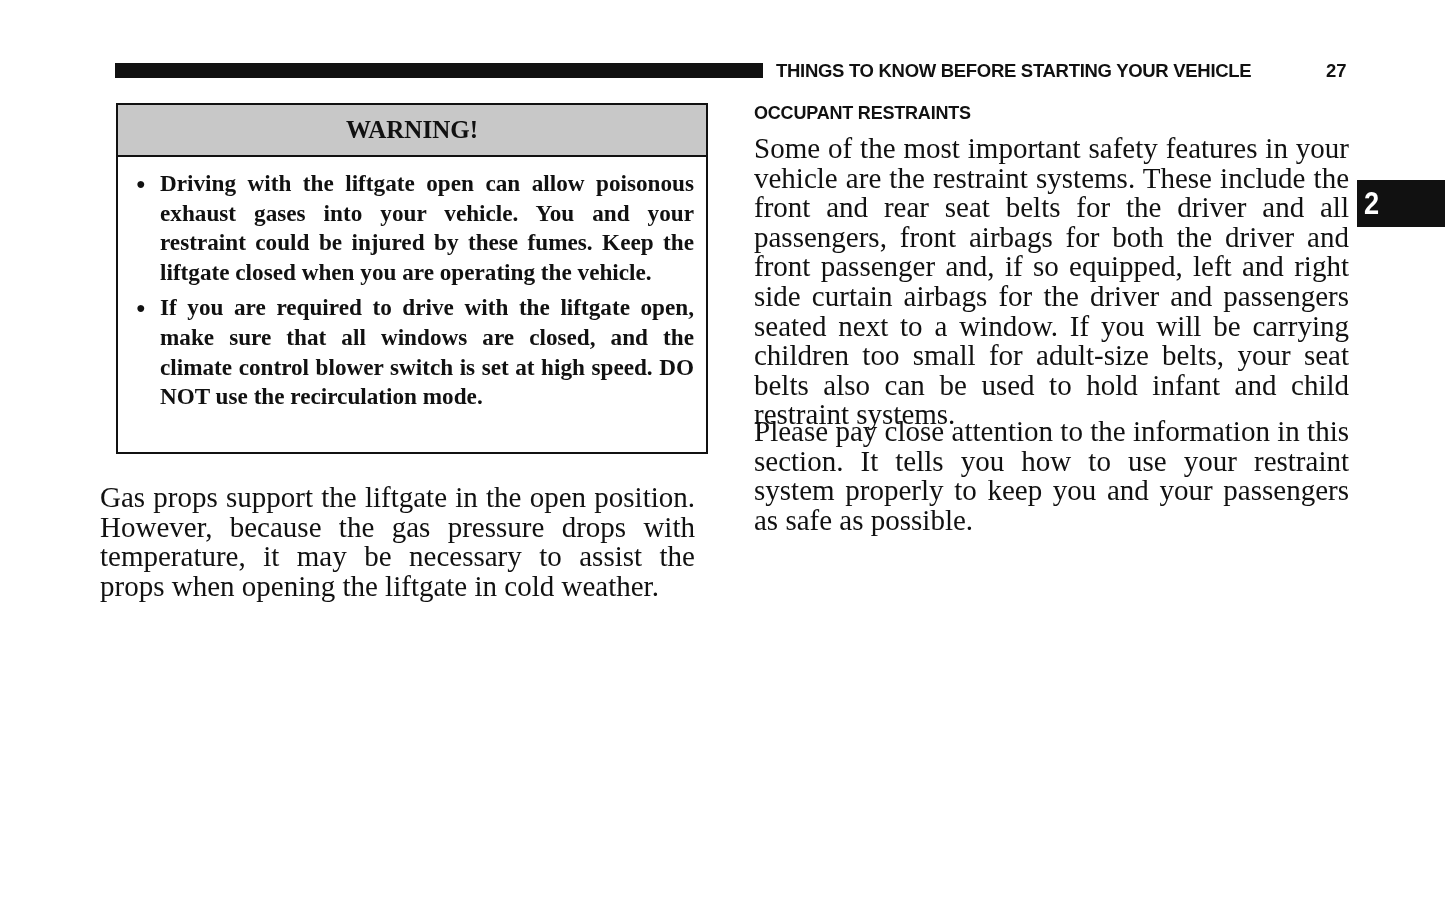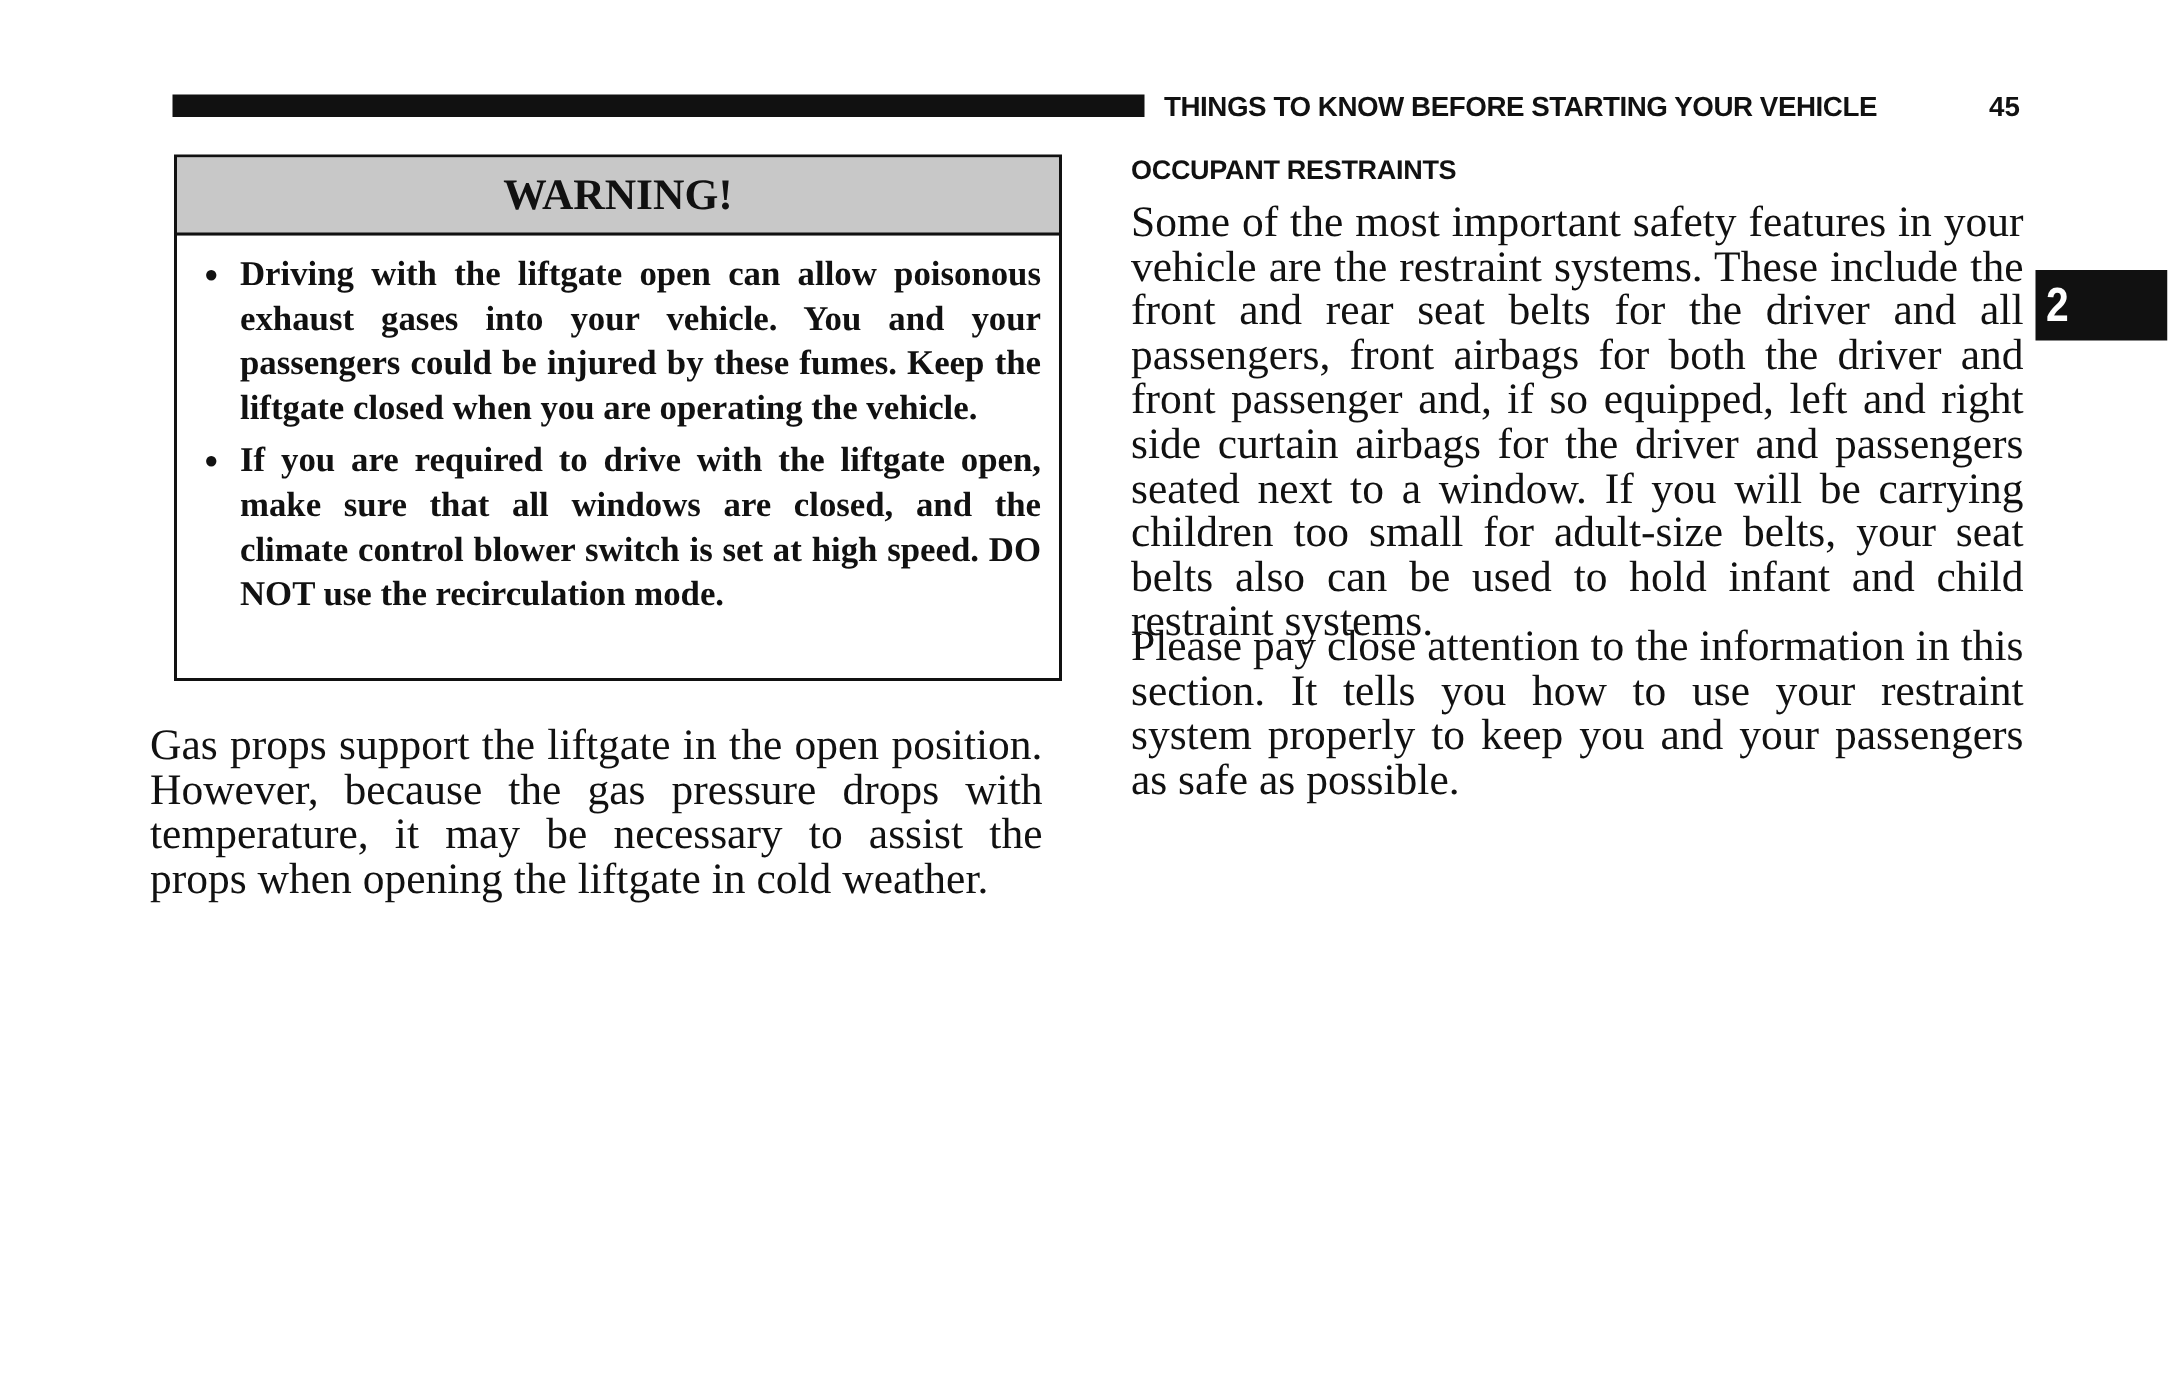--- a/index.html
+++ b/index.html
@@ -1,45 +1,45 @@
 <!DOCTYPE html>
 <html><head>
 <meta charset="utf-8">
 <style>
   html, body { margin: 0; padding: 0; background: #ffffff; }
   body { width: 1445px; height: 916px; position: relative; overflow: hidden; color: #111; }
   .header-bar { position: absolute; left: 115px; top: 63px; width: 648px; height: 15px; background: #111; }
   .header-title { position: absolute; left: 776px; top: 60px; font-family: "Liberation Sans", sans-serif; font-weight: bold; font-size: 18.5px; letter-spacing: -0.3px; white-space: nowrap; }
   .page-num { position: absolute; left: 1326px; top: 60px; font-family: "Liberation Sans", sans-serif; font-weight: bold; font-size: 18.5px; }
   .warning-box { position: absolute; left: 116px; top: 103px; width: 592px; height: 351px; border: 2.5px solid #111; box-sizing: border-box; }
-  .warning-head { height: 50px; background: #c8c8c8; border-bottom: 2.5px solid #111; display: flex; align-items: center; justify-content: center; font-family: "Liberation Serif", serif; font-weight: bold; font-size: 29px; }
+  .warning-head { height: 50px; background: #c8c8c8; border-bottom: 2.5px solid #111; display: flex; align-items: center; justify-content: center; font-family: "Liberation Serif", serif; font-weight: bold; font-size: 25px; }
   .warning-list { list-style: none; margin: 0; padding: 12px 12px 0 18px; }
   .warning-list li { position: relative; padding-left: 24px; font-family: "Liberation Serif", serif; font-weight: bold; font-size: 23.2px; line-height: 29.6px; text-align: justify; margin-bottom: 6px; }
   .bullet { position: absolute; left: 0; top: 0; font-size: 16px; }
   .para { position: absolute; font-family: "Liberation Serif", serif; font-size: 29px; line-height: 29.6px; text-align: justify; text-align-last: left; }
   .left-para { left: 100px; top: 483px; width: 595px; }
   .section-title { position: absolute; left: 754px; top: 103px; font-family: "Liberation Sans", sans-serif; font-weight: bold; font-size: 18px; letter-spacing: -0.2px; }
   .right-para1 { left: 754px; top: 134px; width: 595px; }
   .right-para2 { left: 754px; top: 417px; width: 595px; }
   .tab { position: absolute; left: 1357px; top: 180px; width: 88px; height: 47px; background: #111; }
   .tab-label { position: absolute; left: 7px; top: 5px; color: #fff; font-family: "Liberation Sans", sans-serif; font-weight: bold; font-size: 32px; transform: scaleX(0.85); transform-origin: left; }
 </style>
 </head>
 <body>
 
 <div class="header-bar"></div>
 <div class="header-title">THINGS TO KNOW BEFORE STARTING YOUR VEHICLE</div>
-<div class="page-num">45</div>
+<div class="page-num">27</div>
 
 <div class="warning-box">
   <div class="warning-head">WARNING!</div>
   <ul class="warning-list">
     <li>
       <span class="bullet">●</span>
-      <span>Driving with the liftgate open can allow poisonous exhaust gases into your vehicle. You and your passengers could be injured by these fumes. Keep the liftgate closed when you are operating the vehicle.</span>
+      <span>Driving with the liftgate open can allow poisonous exhaust gases into your vehicle. You and your restraint could be injured by these fumes. Keep the liftgate closed when you are operating the vehicle.</span>
     </li>
     <li>
       <span class="bullet">●</span>
       <span>If you are required to drive with the liftgate open, make sure that all windows are closed, and the climate control blower switch is set at high speed. DO NOT use the recirculation mode.</span>
     </li>
   </ul>
 </div>
 
 <p class="para left-para" style="margin:0">Gas props support the liftgate in the open position. However, because the gas pressure drops with temperature, it may be necessary to assist the props when opening the liftgate in cold weather.</p>
 

